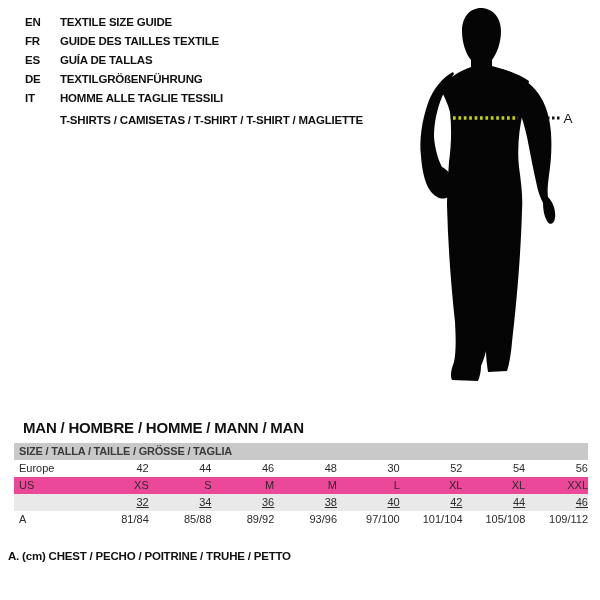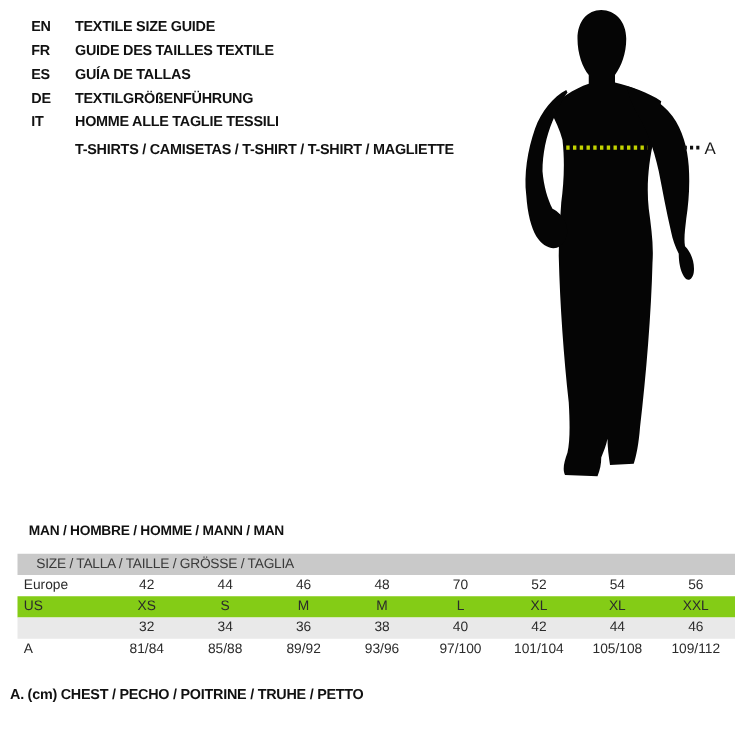--- a/index.html
+++ b/index.html
@@ -7,31 +7,31 @@
   #stage {
     position:relative; width:600px; height:600px; background:#fff; overflow:hidden;
     font-family:"Liberation Sans","DejaVu Sans",sans-serif; color:#111;
   }
   .langs { position:absolute; left:25px; top:13px; }
   .lang  { display:grid; grid-template-columns:35px auto; height:19px; line-height:19px;
            font-weight:bold; font-size:11.5px; letter-spacing:-0.2px; white-space:nowrap; }
   .cats  { position:absolute; left:24px; top:111px; font-weight:bold; font-size:11.5px;
            line-height:18.5px; letter-spacing:-0.2px; white-space:nowrap;margin-left:36px; }
   .fig   { position:absolute; left:400px; top:0; }
-  .sect  { position:absolute; left:23px; top:419px; font-size:11px; font-weight:bold;
+  .sect  { position:absolute; left:23px; top:419px; font-size:15px; font-weight:bold;
            letter-spacing:-0.2px; white-space:nowrap; }
   .table { position:absolute; left:14px; top:443px; width:574px; font-size:11px; color:#2b2b2b; }
-  .thead { height:17px; line-height:17px; background:#c9c9c9; padding-left:15px;
-           font-weight:normal; font-size:11px; color:#3a3a3a; letter-spacing:-0.2px; }
+  .thead { height:17px; line-height:17px; background:#c9c9c9; padding-left:5px;
+           font-weight:bold; font-size:11px; color:#3a3a3a; letter-spacing:-0.2px; }
   .trow  { display:grid; grid-template-columns:72px repeat(8,1fr); height:17px;
            line-height:17px; align-items:center; }
   .trow .tl { padding-left:5px; text-align:left; }
-  .trow .tc { text-align:center; }
-  .r1 { background:#84cc16; }
-  .r2 { background:#e9e9e9; }
+  .trow .tc { text-align:right; }
+  .r1 { background:#ec4899; }
+  .r2 { background:#e9e9e9;text-decoration:underline; }
   .foot { position:absolute; left:8px; top:550px; font-weight:bold; font-size:11.5px;
           letter-spacing:-0.2px; white-space:nowrap; }
 </style>
 </head>
 <body>
 
 <div id="stage">
 
   <section class="langs">
     <div class="lang">
@@ -117,21 +117,21 @@
 
   <div class="table">
     <div class="thead">SIZE / TALLA / TAILLE / GRÖSSE / TAGLIA</div>
 
     <div class="trow">
       <span class="tl">Europe</span>
       <span class="tc">42</span>
       <span class="tc">44</span>
       <span class="tc">46</span>
       <span class="tc">48</span>
-      <span class="tc">70</span>
+      <span class="tc">30</span>
       <span class="tc">52</span>
       <span class="tc">54</span>
       <span class="tc">56</span>
     </div>
 
     <div class="trow r1">
       <span class="tl">US</span>
       <span class="tc">XS</span>
       <span class="tc">S</span>
       <span class="tc">M</span>

